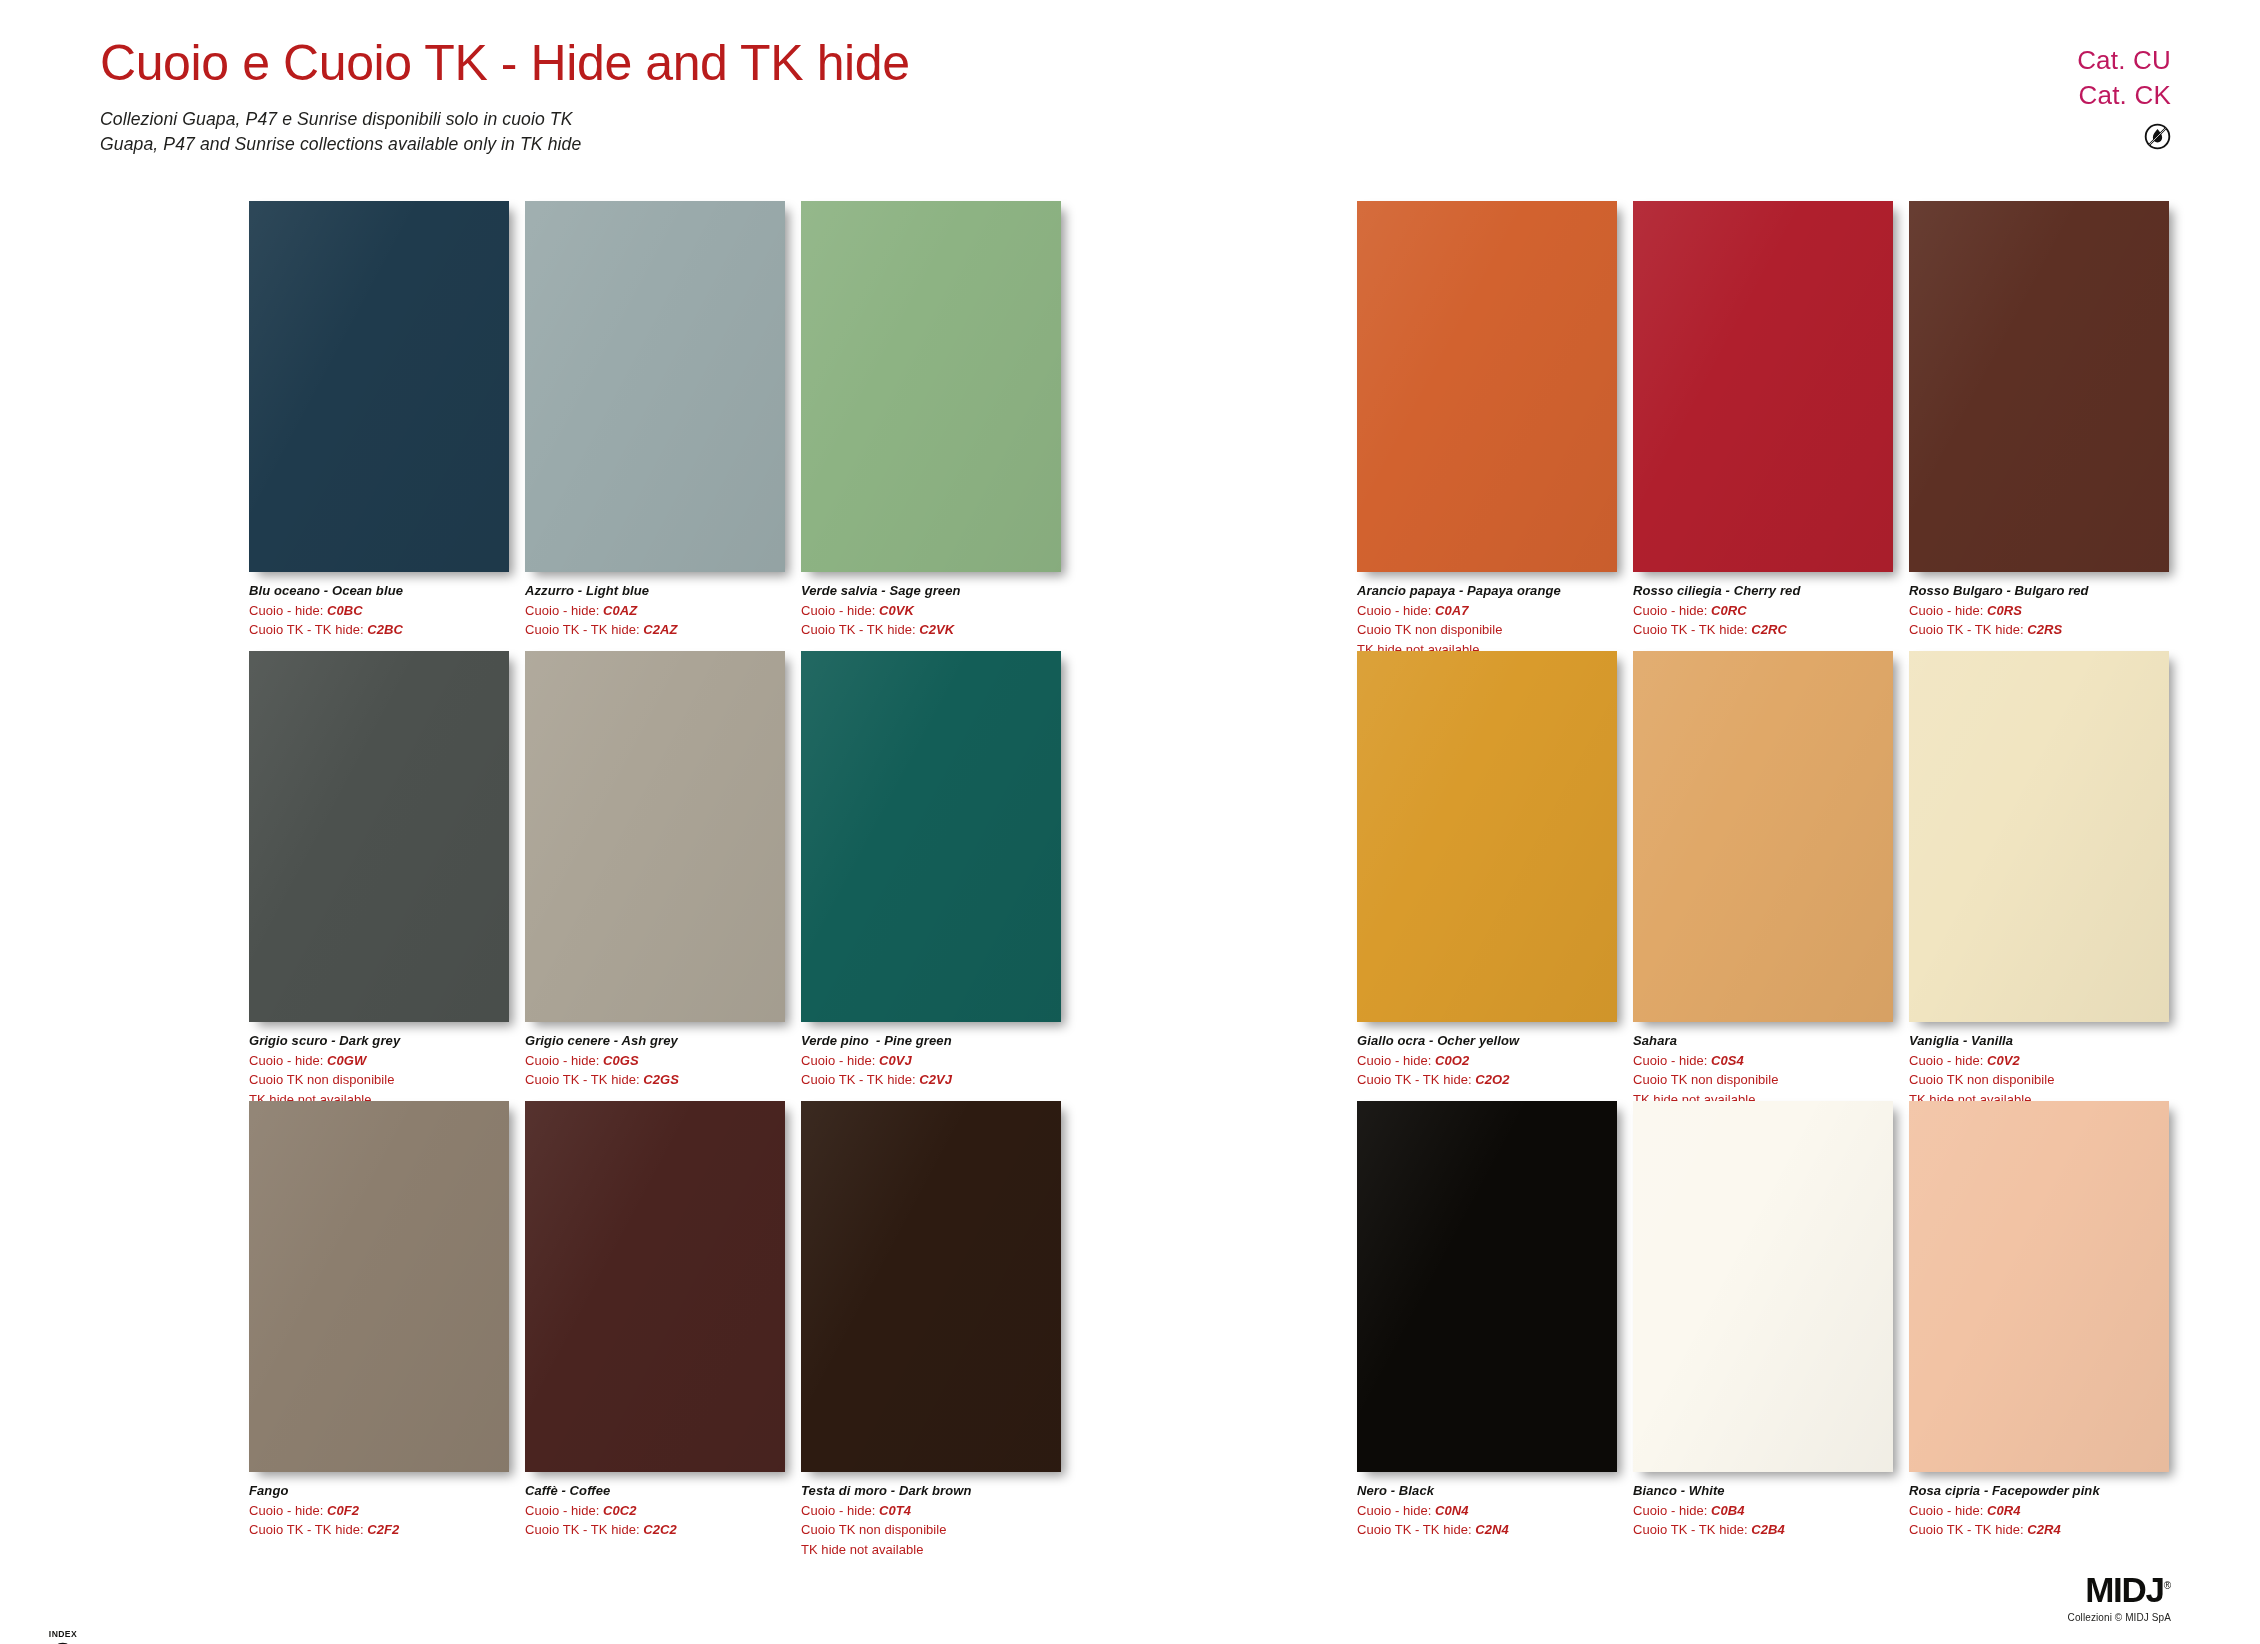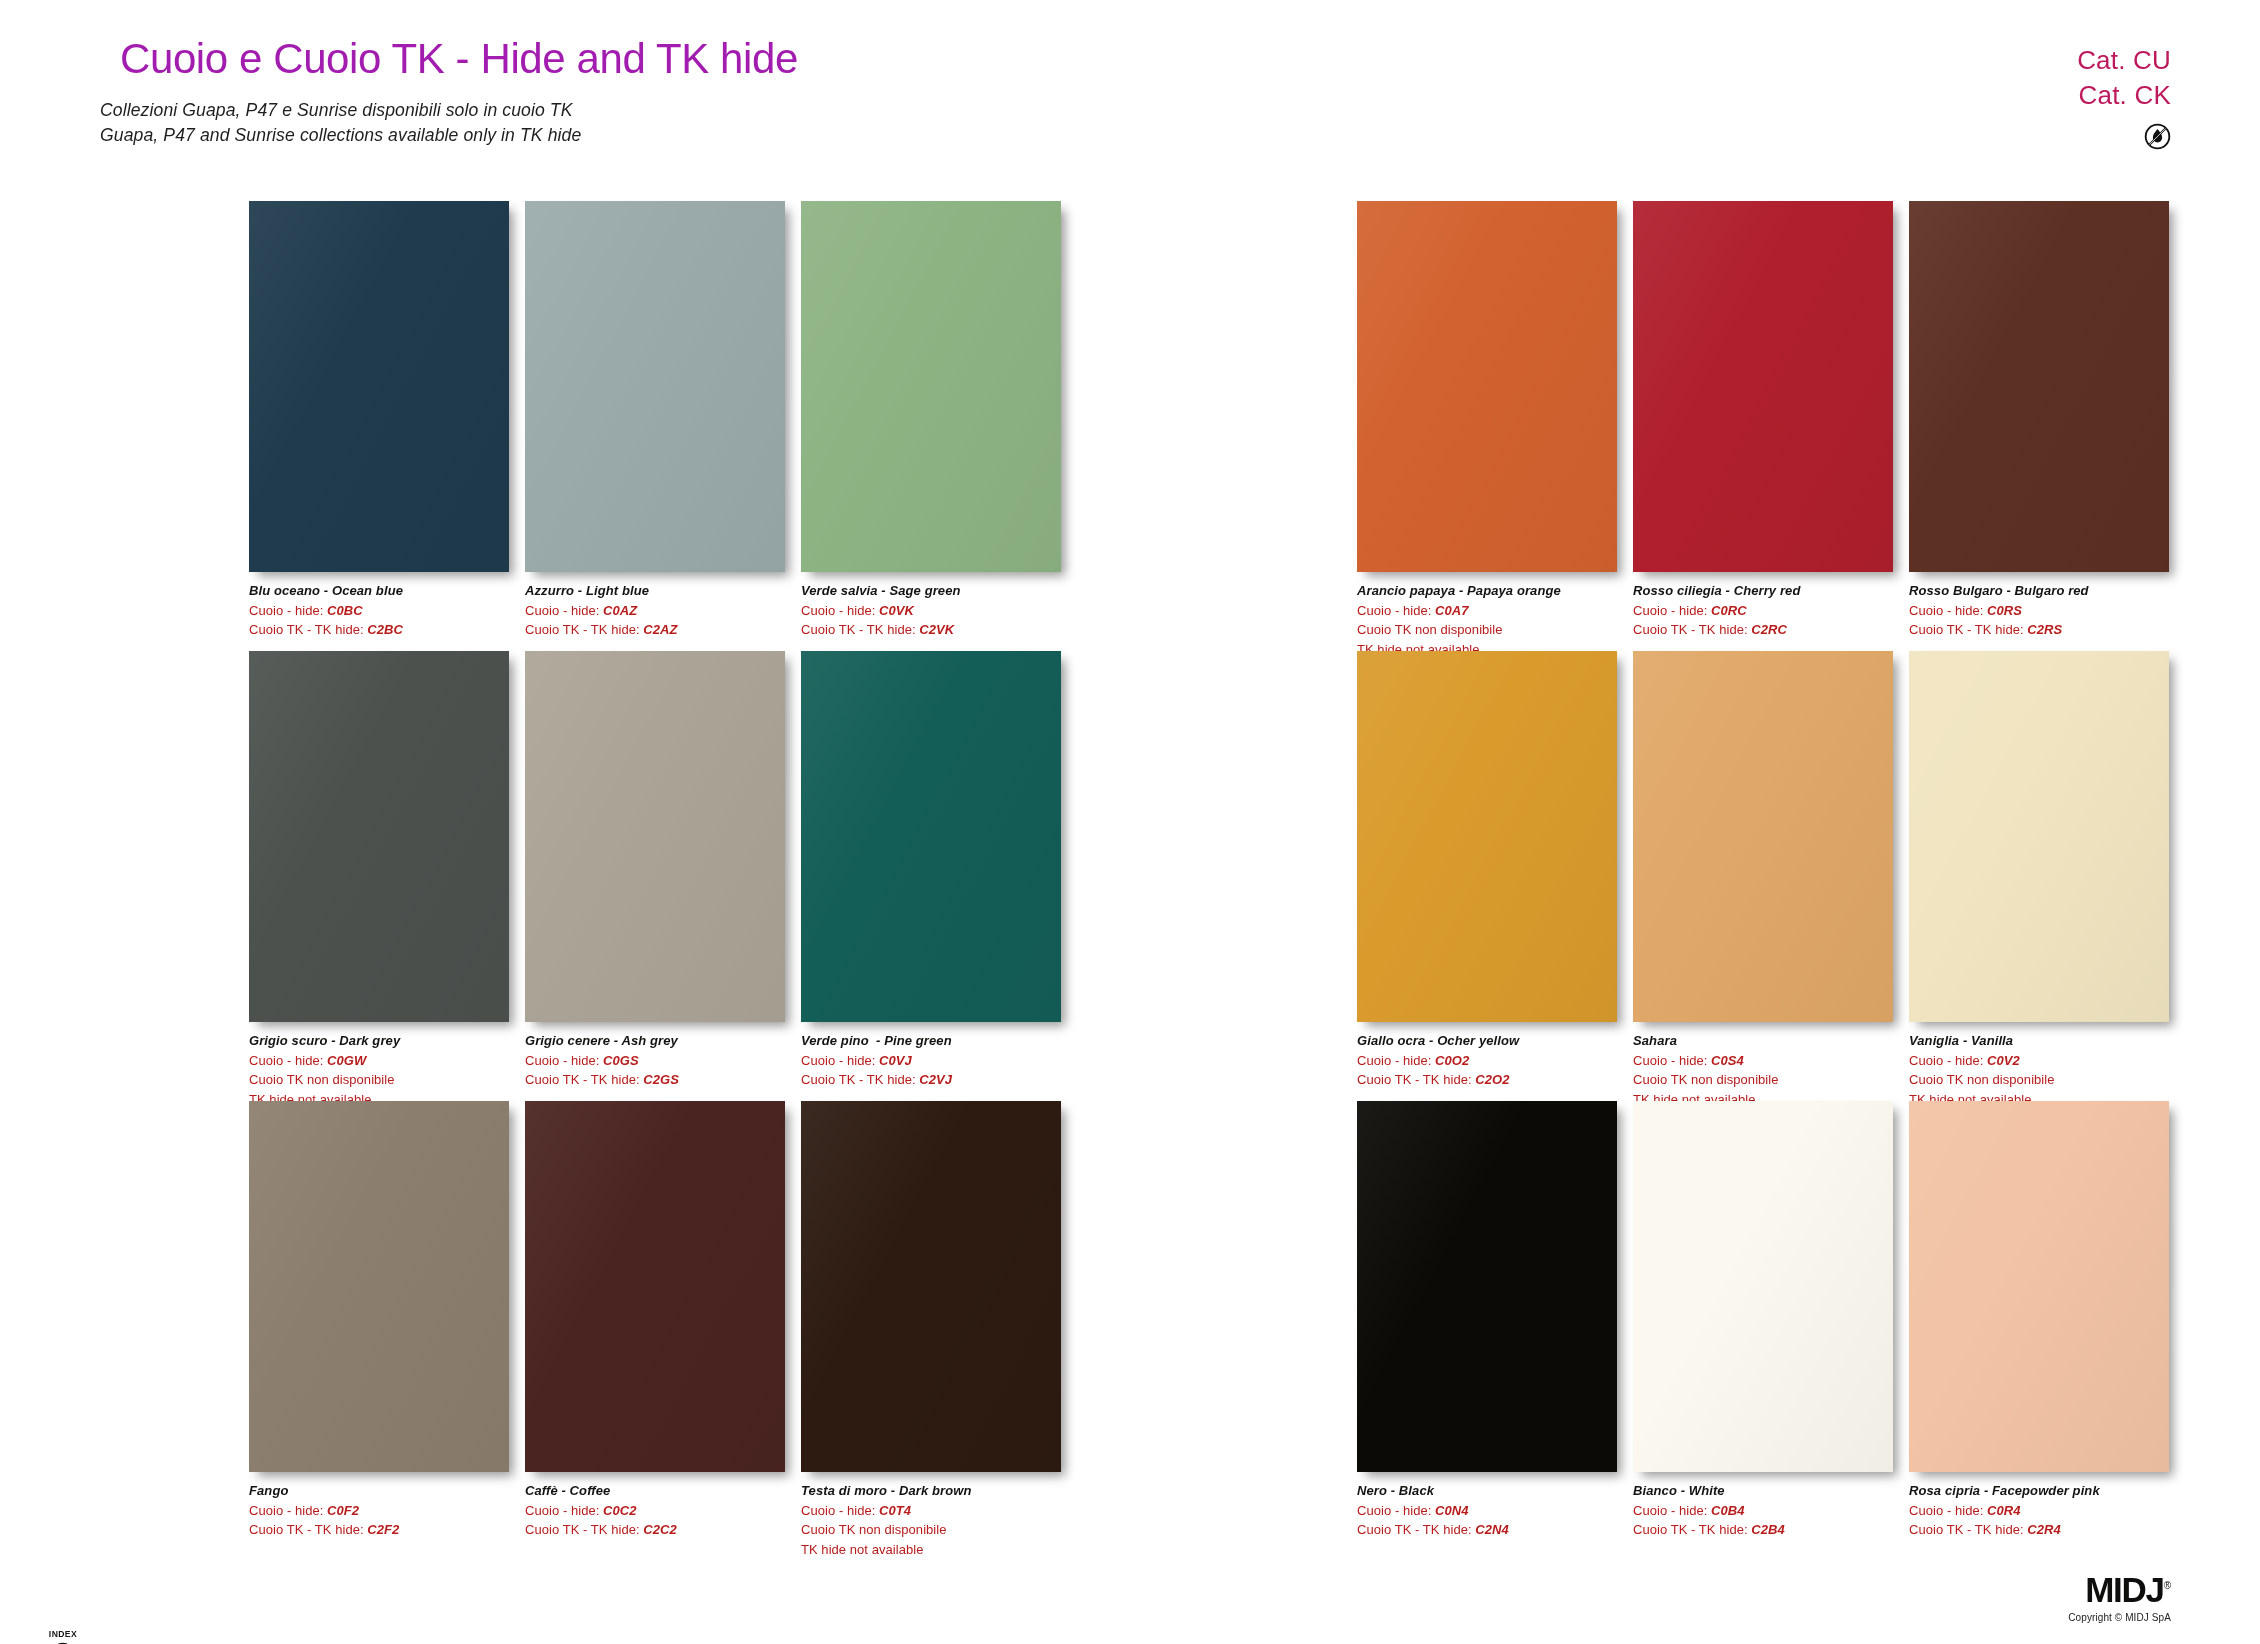--- a/index.html
+++ b/index.html
@@ -9,22 +9,22 @@
     background: #ffffff;
     font-family: "Liberation Sans", sans-serif;
     color: #1a1a18;
     overflow: hidden;
   }
   .page { position: relative; width: 2261px; height: 1645px; }
 
   
   .header { position: absolute; left: 100px; top: 36px; }
   .page-title {
-    font-size: 42px; font-weight: 400; letter-spacing: -0.4px;
-    color: #a21caf; line-height: 1.1; margin-left: 20px;
+    font-size: 50px; font-weight: 400; letter-spacing: -0.4px;
+    color: #b91c1c; line-height: 1.1;
   }
   .subtitle-block { margin-top: 16.3px; font-style: italic; }
   .subtitle-line {
     font-size: 17.6px; font-weight: 400; color: #1f1f1d;
     line-height: 1.42; letter-spacing: 0.1px;
   }
 
   .cat-block {
     position: absolute; right: 90px; top: 43px;
     text-align: right;
@@ -307,17 +307,17 @@
     <div class="index-label">INDEX</div>
     <svg class="index-circle" viewBox="0 0 28 28">
       <circle cx="14" cy="14" r="12.4" fill="none" stroke="#111" stroke-width="1.6"></circle>
       <line x1="14" y1="20.5" x2="14" y2="7.8" stroke="#111" stroke-width="1.6"></line>
       <polyline points="9.4,12.2 14,7.4 18.6,12.2" fill="none" stroke="#111" stroke-width="1.6"></polyline>
     </svg>
   </div>
 
   <div class="brand">
     <div class="brand-logo"><span>MIDJ</span><sup>®</sup></div>
-    <div class="brand-copy">Copyright © MIDJ SpA</div>
+    <div class="brand-copy">Collezioni © MIDJ SpA</div>
   </div>
 
 </div>
 
 
 </body></html>

